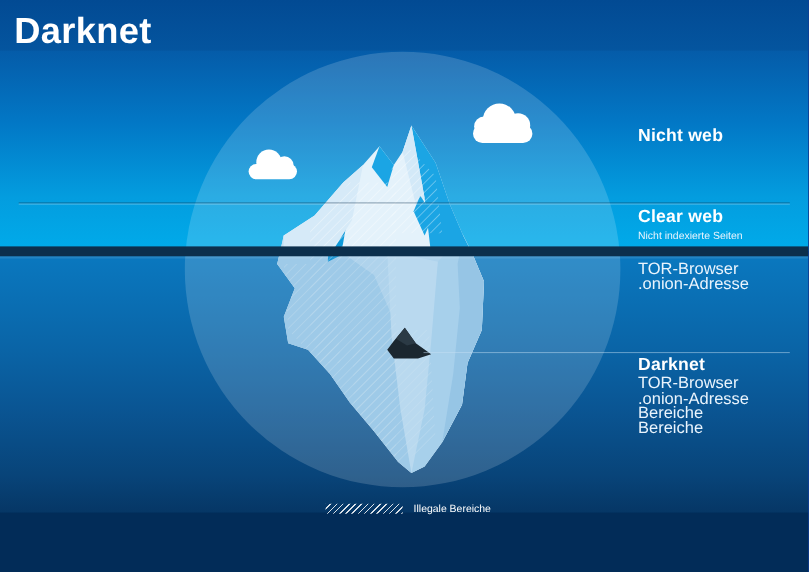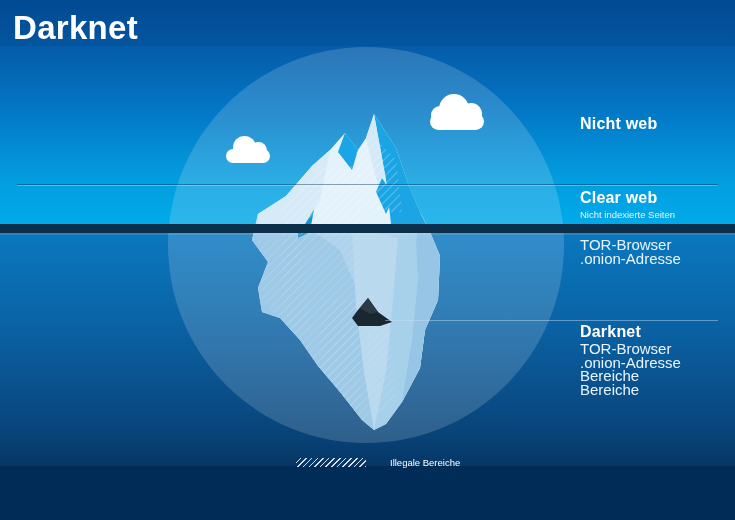--- a/index.html
+++ b/index.html
@@ -107,21 +107,21 @@
   .lbl-darknet{left:580px;top:322px;}
 
   
   .title{
     position:absolute;left:13px;top:8px;
     color:#ffffff;font-size:33px;font-weight:bold;letter-spacing:.3px;
     line-height:40px;
   }
 
   
-  .legend{position:absolute;left:296px;top:456px;display:flex;align-items:center;gap:24px;}
+  .legend{position:absolute;left:296px;top:456px;display:flex;align-items:center;gap:10px;}
   .legend .swatch{
     width:70px;height:9px;
     background:repeating-linear-gradient(
       -45deg,
       rgba(255,255,255,0.85) 0px,
       rgba(255,255,255,0.85) 1px,
       rgba(255,255,255,0) 1px,
       rgba(255,255,255,0) 4px);
   }
   .legend .txt{color:#ffffff;font-size:9.5px;line-height:13px;white-space:nowrap;}

